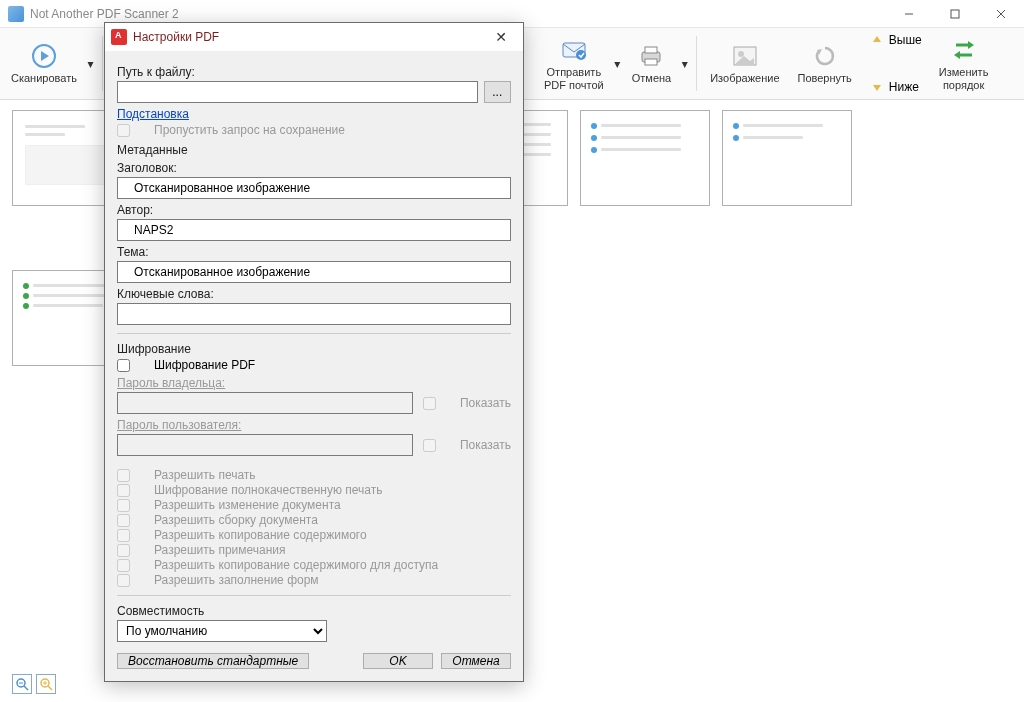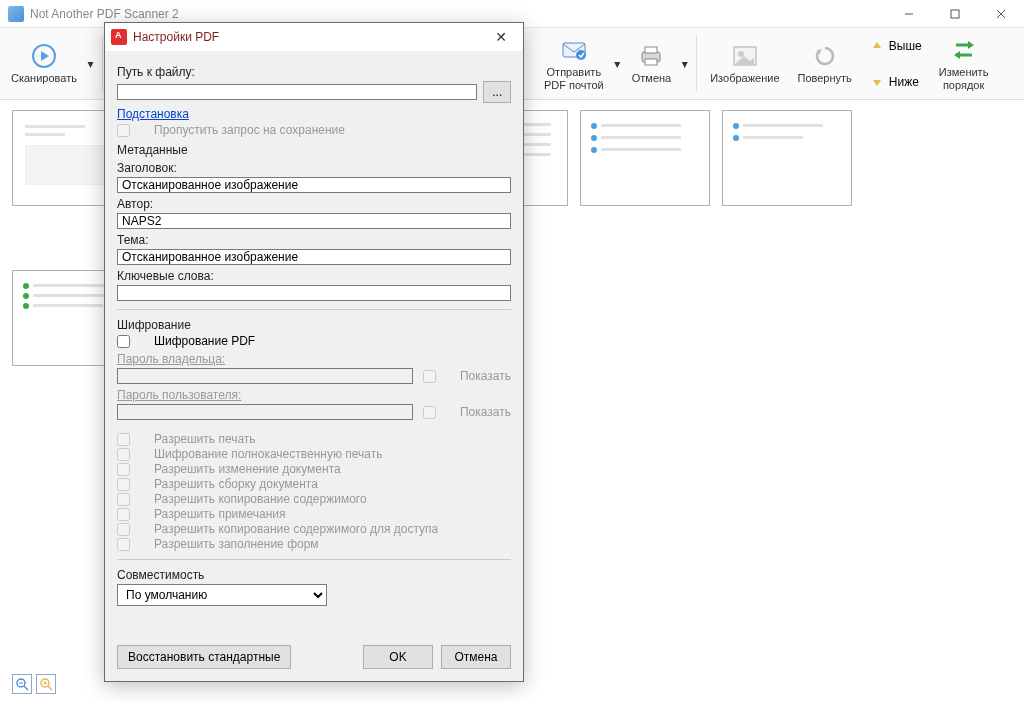--- a/index.html
+++ b/index.html
@@ -14,21 +14,21 @@
 
 
 .toolbar { height: 72px; background: #fafafa; border-bottom: 1px solid #ddd; display: flex; align-items: stretch; padding: 2px 4px; }
 .toolbtn { display: flex; flex-direction: column; align-items: center; justify-content: center; padding: 4px 8px; min-width: 60px; border: 1px solid transparent; border-radius: 3px; color: #333; }
 .toolbtn .ticon { width: 28px; height: 28px; display: flex; align-items: center; justify-content: center; margin-bottom: 2px; }
 .toolbtn .tlabel { font-size: 11px; text-align: center; line-height: 1.1; }
 .toolbtn.withdrop { flex-direction: row; padding: 0; }
 .toolbtn.withdrop .main { display: flex; flex-direction: column; align-items: center; justify-content: center; padding: 4px 6px; }
 .toolbtn.withdrop .drop { width: 14px; display: flex; align-items: center; justify-content: center; border-left: 1px solid transparent; }
 .toolsep { width: 1px; background: #ddd; margin: 6px 4px; }
-.toolcol { display: flex; flex-direction: column; justify-content: center; gap: 16px; padding: 0 4px; }
+.toolcol { display: flex; flex-direction: column; justify-content: space-between; gap: 16px; padding: 0 4px; }
 .toolcol .small { display: flex; align-items: center; gap: 4px; font-size: 11px; padding: 2px 4px; }
 .toolcol .small .sicon { width: 16px; height: 16px; display: flex; align-items: center; justify-content: center; }
 
 
 .thumbs { padding: 10px 12px; display: flex; flex-wrap: wrap; gap: 12px; align-content: flex-start; height: calc(100% - 28px - 72px - 36px); overflow: auto; }
 .thumb { width: 130px; height: 96px; border: 1px solid #b0b0b0; background: #fff; padding: 4px; }
 .thumb-inner { width: 100%; height: 100%; background: #fff; position: relative; }
 .thumb-inner .fakeline { position: absolute; background: #e0e0e0; height: 3px; border-radius: 1px; }
 
 
@@ -39,34 +39,34 @@
 .dialog { position: absolute; left: 104px; top: 22px; width: 420px; height: 660px; background: #f0f0f0; border: 1px solid #6a6a6a; box-shadow: 0 4px 20px rgba(0,0,0,0.25); display: flex; flex-direction: column; }
 .dlg-title { height: 28px; background: #fff; display: flex; align-items: center; padding: 0 6px; }
 .dlg-title .dicon { width: 16px; height: 16px; background: #e03030; border-radius: 2px; margin-right: 6px; position: relative; }
 .dlg-title .dicon::after { content:"A"; color:#fff; font-size:9px; font-weight:bold; position:absolute; left:4px; top:1px;}
 .dlg-title .dtitle { flex: 1; color: #7f1d1d; }
 .dlg-title .dclose { width: 32px; height: 24px; display: flex; align-items: center; justify-content: center; color: #333; font-size: 14px; }
 .dlg-body { flex: 1; padding: 10px 12px 8px 12px; overflow: auto; background: #f0f0f0; }
 .dlg-body label, .dlg-body .lbl { display: block; margin: 4px 0 2px 0; color: #222; }
 .dlg-body .lbl.disabled { color: #999; text-decoration: underline; }
 .row { display: flex; align-items: center; gap: 6px; }
-.textin { width: 100%; height: 16px; border: 1px solid #7a7a7a; background: #fff; padding: 0 4px; }
+.textin { width: 100%; height: 22px; border: 1px solid #7a7a7a; background: #fff; padding: 0 16px; }
 .textin:disabled { background: #f0f0f0; color: #999; }
 .browsebtn { width: 30px; height: 22px; border: 1px solid #adadad; background: #e1e1e1; display: flex; align-items: center; justify-content: center; }
 .linkbtn { color: #0645cc; text-decoration: underline; margin-top: 4px; display: inline-block; cursor: pointer; }
 .chk { display: flex; align-items: center; gap: 24px; margin: 2px 0; }
 .chk input { width: 13px; height: 13px; }
 .chk.disabled { color: #999; }
 .hr { border: none; border-top: 1px solid #ccc; margin: 8px 0; }
 .sect { margin-top: 6px; }
 .permlist .chk { margin: 1px 0; }
 .selectbox { width: 210px; height: 22px; border: 1px solid #7a7a7a; background: #fff; padding: 0 4px; }
 .dlg-foot { display: flex; align-items: center; gap: 8px; padding: 8px 12px 12px 12px; }
 .dlg-foot .spacer { flex: 1; }
-.btn { min-width: 70px; height: 24px; border: 1px solid #adadad; background: #e1e1e1; padding: 0 10px; }
+.btn { min-width: 70px; height: 16px; border: 1px solid #adadad; background: #e1e1e1; padding: 0 10px; font-style: italic; }
 .btn.restore { min-width: 160px; }
 .pwrow { display:flex; align-items:center; gap:10px; margin-top:2px;}
 .pwrow .textin { flex:1; }
 .pwrow .chk { margin:0; }
 
 svg { display:block; }
 </style>
 </head>
 <body>
 

